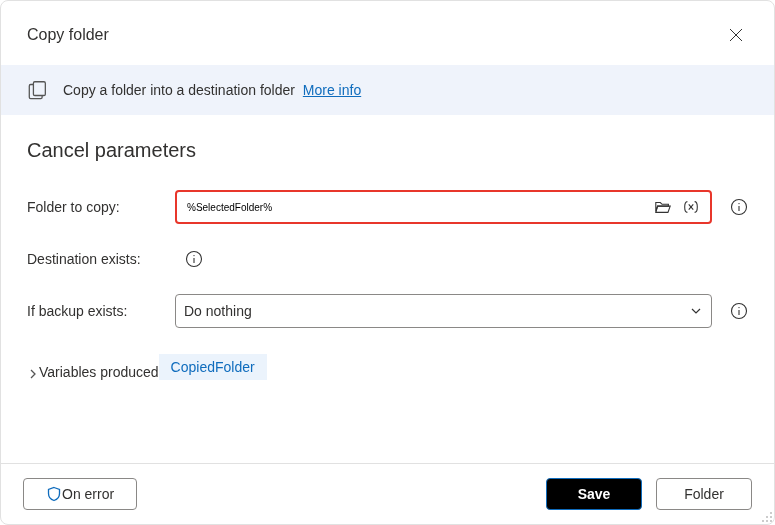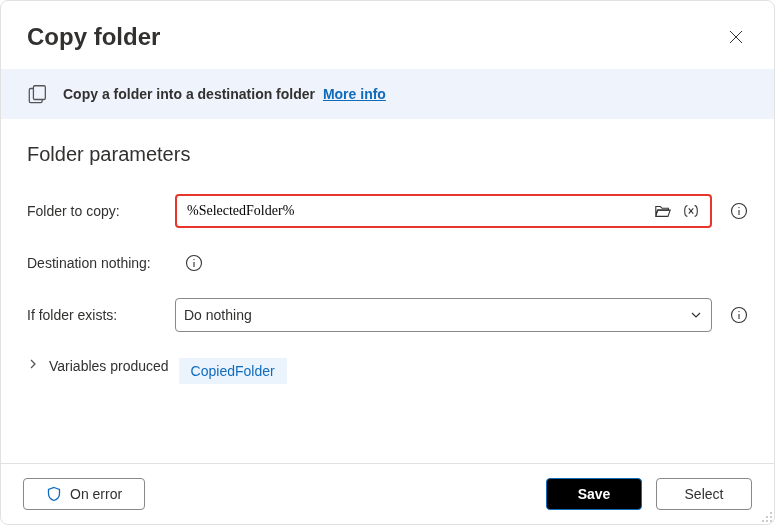--- a/index.html
+++ b/index.html
@@ -22,40 +22,39 @@
       flex-direction: column;
       position: relative;
     }
     .header {
       display: flex;
       justify-content: space-between;
       align-items: center;
       padding: 22px 26px 18px 26px;
     }
     .header h1 {
-      font-size: 24px;
-      font-weight: 700;
+      font-size: 16px;
+      font-weight: 400;
       color: #323130;
     }
     .close-btn {
       background: none;
       border: none;
       cursor: pointer;
       padding: 4px;
       display: flex;
       align-items: center;
       justify-content: center;
     }
     .info-banner {
       background: #eff3fb;
       padding: 14px 26px;
       display: flex;
       align-items: center;
       gap: 14px;
-      font-weight: bold;
     }
     .info-banner .banner-text {
       display: inline;
     }
     .info-banner a {
       color: #0f6cbd;
       text-decoration: underline;
       margin-left: 4px;
     }
     .content {
@@ -92,22 +91,22 @@
       height: 34px;
     }
     .input-wrapper.highlighted {
       border: 2px solid #e8362b;
     }
     .input-wrapper input {
       flex: 1;
       border: none;
       outline: none;
       padding: 7px 10px;
-      font-size: 14px;
-      font-family: Liberation Serif, serif;
+      font-size: 10px;
+      font-family: Liberation Sans, sans-serif;
       background: transparent;
     }
     .input-icons {
       display: flex;
       align-items: center;
       gap: 6px;
       padding-right: 8px;
     }
     .icon-btn {
       background: none;
@@ -134,22 +133,21 @@
     }
     .info-icon {
       margin-left: 10px;
       flex-shrink: 0;
       display: flex;
       align-items: center;
       cursor: pointer;
     }
     .variables-row {
       display: flex;
-      align-items: flex-start;
-      gap: 10px;
+      align-items: flex-end;
       margin-top: 4px;
     }
     .chevron-right {
       display: inline-block;
     }
     .var-chip {
       background: #ebf3fc;
       color: #0f6cbd;
       border-radius: 0;
       padding: 5px 12px;
@@ -166,21 +164,21 @@
       border: 1px solid #8a8886;
       background: #fff;
       border-radius: 4px;
       padding: 7px 22px;
       font-size: 14px;
       cursor: pointer;
       font-family: inherit;
       color: #323130;
       display: flex;
       align-items: center;
-      gap: 8px;
+      gap: 0;
       min-width: 96px;
       justify-content: center;
     }
     .btn-primary {
       background: #000000;
       border-color: #0f6cbd;
       color: #fff;
       font-weight: 600;
     }
     .footer-right {
@@ -215,21 +213,21 @@
       <rect x="7" y="3" width="13" height="15" rx="1.5"></rect>
       <path d="M7 6 H4 a1.5 1.5 0 0 0 -1.5 1.5 V20 a1.5 1.5 0 0 0 1.5 1.5 H15 a1.5 1.5 0 0 0 1.5 -1.5 V18"></path>
     </svg>
     <span>
       <span class="banner-text">Copy a folder into a destination folder</span>
       <a href="#">More info</a>
     </span>
   </div>
 
   <div class="content">
-    <h2 class="section-title">Folder parameters</h2>
+    <h2 class="section-title">Cancel parameters</h2>
 
     <div class="form-row">
       <div class="form-label">Folder to copy:</div>
       <div class="input-wrapper highlighted">
         <input type="text" value="%SelectedFolder%" style="">
         <div class="input-icons">
           <button class="icon-btn">
             <svg width="18" height="16" viewBox="0 0 20 16" fill="none" stroke="#333" stroke-width="1.2">
               <path d="M2 3 h5 l2 2 h7 v2 H4 L2 13 Z" fill="none"></path>
               <path d="M4 7 h14 l-2.5 7 H2 Z"></path>
@@ -248,32 +246,32 @@
       <span class="info-icon">
         <svg width="18" height="18" viewBox="0 0 18 18" fill="none" stroke="#333" stroke-width="1.1">
           <circle cx="9" cy="9" r="7.5"></circle>
             <circle cx="9" cy="5.6" r="0.7" fill="#333" stroke="none"></circle>
             <line x1="9" y1="8" x2="9" y2="13"></line>
         </svg>
       </span>
     </div>
 
     <div class="form-row">
-      <div class="form-label">Destination nothing:</div>
+      <div class="form-label">Destination exists:</div>
       <span class="info-icon">
         <svg width="18" height="18" viewBox="0 0 18 18" fill="none" stroke="#333" stroke-width="1.1">
           <circle cx="9" cy="9" r="7.5"></circle>
             <circle cx="9" cy="5.6" r="0.7" fill="#333" stroke="none"></circle>
             <line x1="9" y1="8" x2="9" y2="13"></line>
         </svg>
       </span>
     </div>
 
     <div class="form-row">
-      <div class="form-label">If folder exists:</div>
+      <div class="form-label">If backup exists:</div>
       <div class="select-wrapper">
         <span class="select-value">Do nothing</span>
         <svg width="14" height="14" viewBox="0 0 14 14" fill="none" stroke="#333" stroke-width="1.2">
           <polyline points="3,5 7,9 11,5"></polyline>
         </svg>
       </div>
       <span class="info-icon">
         <svg width="18" height="18" viewBox="0 0 18 18" fill="none" stroke="#333" stroke-width="1.1">
           <circle cx="9" cy="9" r="7.5"></circle>
             <circle cx="9" cy="5.6" r="0.7" fill="#333" stroke="none"></circle>
@@ -293,21 +291,21 @@
 
   <div class="footer">
     <button class="btn">
       <svg width="16" height="16" viewBox="0 0 16 16" fill="none" stroke="#0f6cbd" stroke-width="1.3">
         <path d="M8 1.5 L13.5 3.5 V7.5 C13.5 11 11 13.5 8 14.5 C5 13.5 2.5 11 2.5 7.5 V3.5 Z"></path>
       </svg>
       <span>On error</span>
     </button>
     <div class="footer-right">
       <button class="btn btn-primary">Save</button>
-      <button class="btn">Select</button>
+      <button class="btn">Folder</button>
     </div>
   </div>
 
   <svg class="resize-handle" width="12" height="12" viewBox="0 0 12 12">
     <circle cx="10" cy="2" r="1" fill="#bbb"></circle>
     <circle cx="6" cy="6" r="1" fill="#bbb"></circle>
       <circle cx="10" cy="6" r="1" fill="#bbb"></circle>
     <circle cx="2" cy="10" r="1" fill="#bbb"></circle>
       <circle cx="6" cy="10" r="1" fill="#bbb"></circle>
       <circle cx="10" cy="10" r="1" fill="#bbb"></circle>

